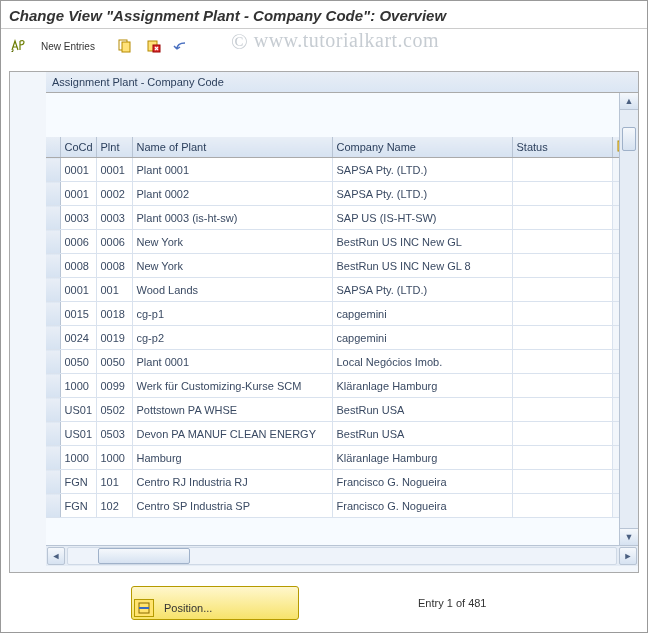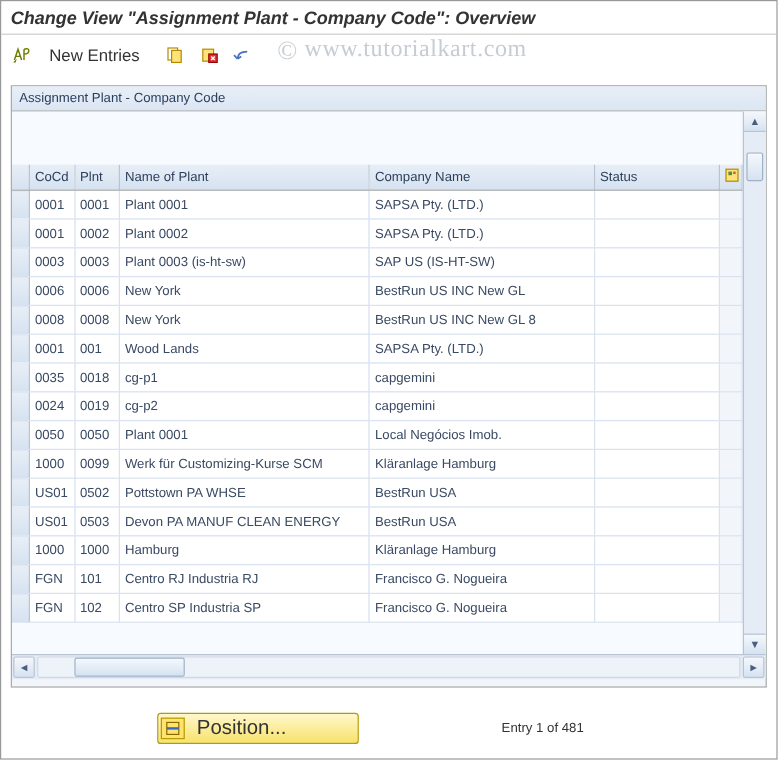--- a/index.html
+++ b/index.html
@@ -38,31 +38,32 @@
     display: inline-flex;
     align-items: center;
     justify-content: center;
     width: 22px;
     height: 20px;
     border-radius: 3px;
   }
   .tool-btn svg { display: block; }
   .tool-sep { width:1px; }
   .new-entries {
-    font-size: 14px;
+    font-size: 10px;
     color: #333;
     padding: 2px 6px;
     border-radius: 3px;
   }
   .table-container {
     margin: 8px;
     border: 1px solid #aaa;
     background: #f2f6fb;
     position: relative;
     height: 500px;
+    padding-left: 36px;
   }
   .table-caption {
     background: linear-gradient(#e8eef6,#dbe6f4);
     color: #2b3f5c;
     padding: 4px 6px;
     border-bottom: 1px solid #aaa;
     font-size: 11px;
   }
   .table-scroll {
     position: relative;
@@ -159,25 +160,25 @@
     left: 0; right: 0;
     display:flex;
     align-items:center;
     padding: 0 40px 0 130px;
     gap: 100px;
   }
   .position-btn {
     display:inline-flex;
     align-items:center;
     gap:10px;
-    padding: 2px 24px 2px 2px;
+    padding: 12px 24px 2px 2px;
     background: linear-gradient(#fff7cc,#f7e36b);
     border:1px solid #b59a00;
     border-radius:3px;
-    font-size:17px;
+    font-size:11px;
     color:#333;
     min-width: 140px;
   }
   .position-btn .ic {
     width:18px;height:16px;
     background:#ffe36e;
     border:1px solid #b59a00;
     display:flex;align-items:center;justify-content:center;
   }
   .entry-label { font-size:11px; color:#333;padding-left:19px; }
@@ -310,21 +311,21 @@
                 <td class="rowsel"></td>
                 <td>0001</td>
                 <td>001</td>
                 <td>Wood Lands</td>
                 <td>SAPSA Pty. (LTD.)</td>
                 <td></td>
                 <td style="background: rgb(242, 246, 251);"></td>
               </tr>
               <tr>
                 <td class="rowsel"></td>
-                <td>0035</td>
+                <td>0015</td>
                 <td>0018</td>
                 <td>cg-p1</td>
                 <td>capgemini</td>
                 <td></td>
                 <td style="background: rgb(242, 246, 251);"></td>
               </tr>
               <tr>
                 <td class="rowsel"></td>
                 <td>0024</td>
                 <td>0019</td>

